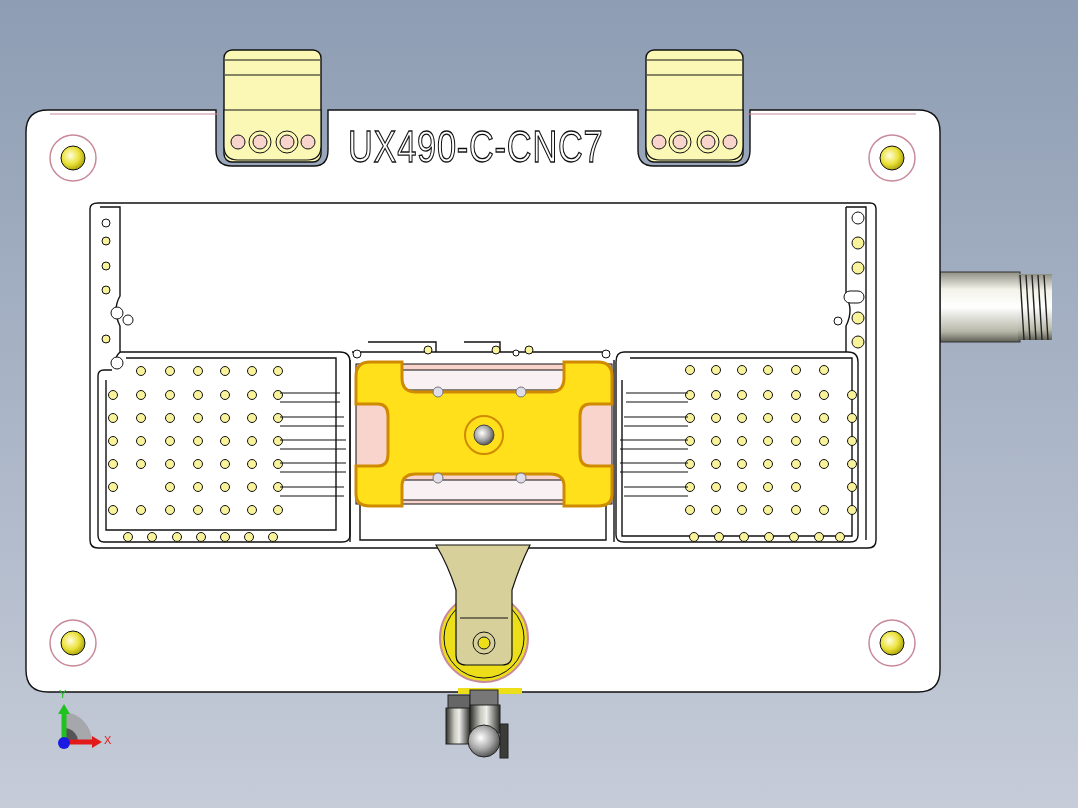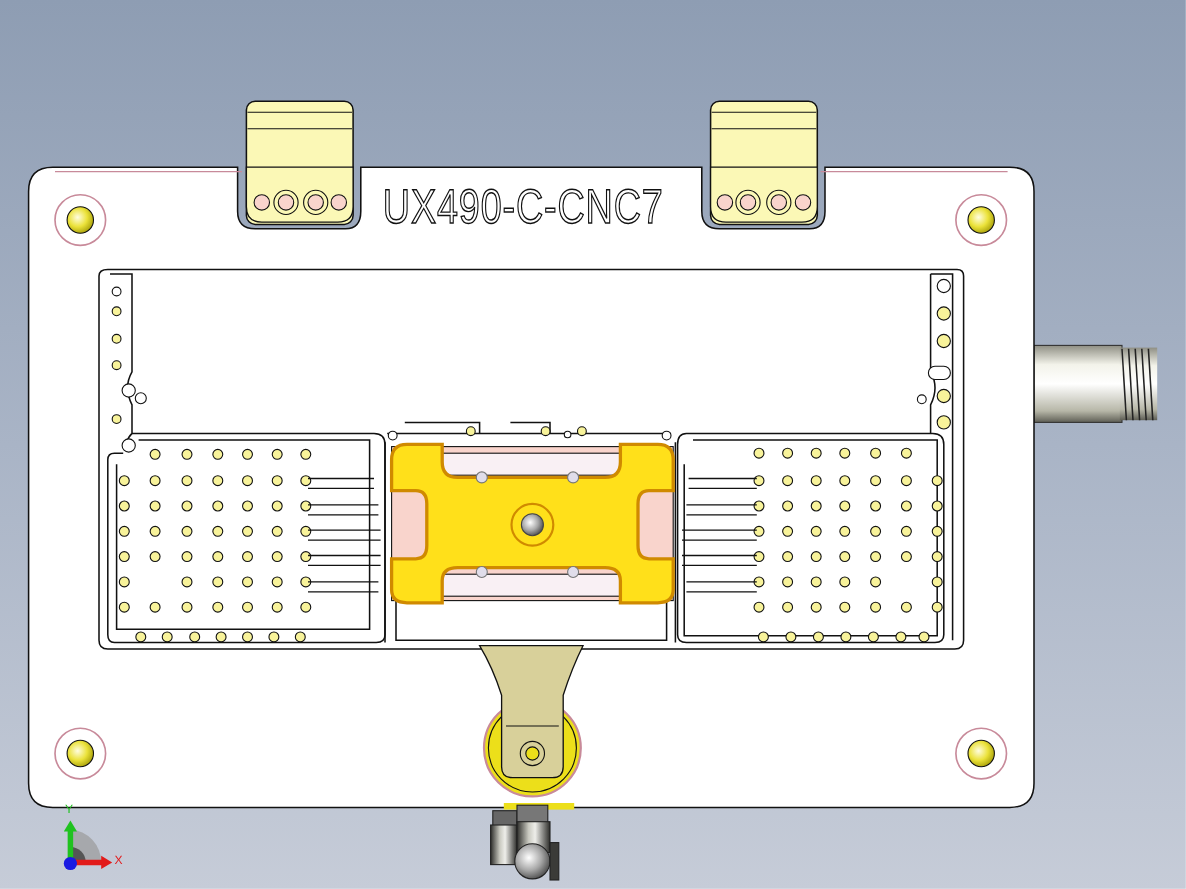--- a/index.html
+++ b/index.html
@@ -2,21 +2,21 @@
 <html><head>
 <meta charset="utf-8">
 <style>
   html, body { margin: 0; padding: 0; }
   body {
     width: 1078px; height: 808px; overflow: hidden;
     background: linear-gradient(to bottom, #8e9db3 0%, #a9b4c6 50%, #c6ccd8 100%);
     font-family: "Liberation Sans", sans-serif;
     position: relative;
   }
-  #viewport { position: absolute; left: 0; top: 0; width: 1078px; height: 590px; margin-top: 42px; }
+  #viewport { position: absolute; left: 0; top: 0; width: 1078px; height: 590px; }
   .part-label {
     position: absolute; left: 348px; top: 122px;
     font-family: "Liberation Sans", sans-serif;
     font-size: 44px; letter-spacing: 1px;
     color: #ffffff; -webkit-text-stroke: 1.3px #111;
     transform: scaleX(0.78); transform-origin: left top;
     white-space: nowrap;
   }
   .triad-x, .triad-y {
     position: absolute; font-family: "Liberation Sans", sans-serif;

